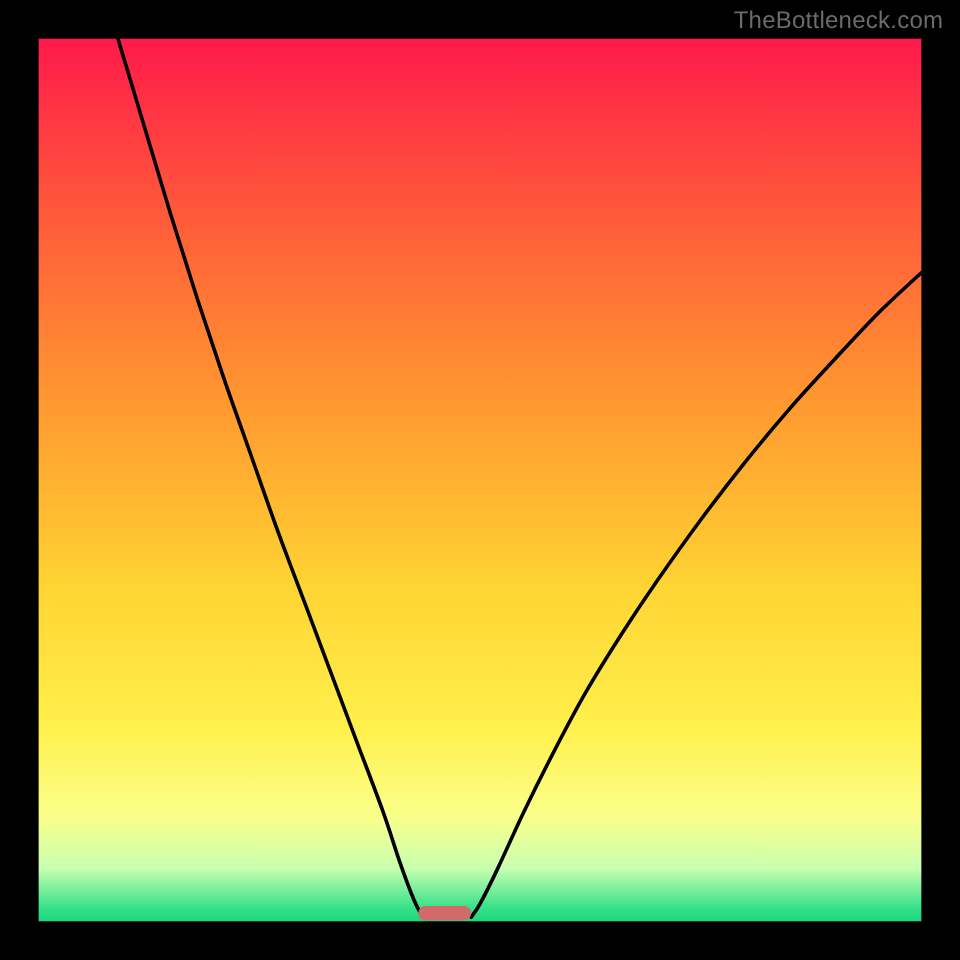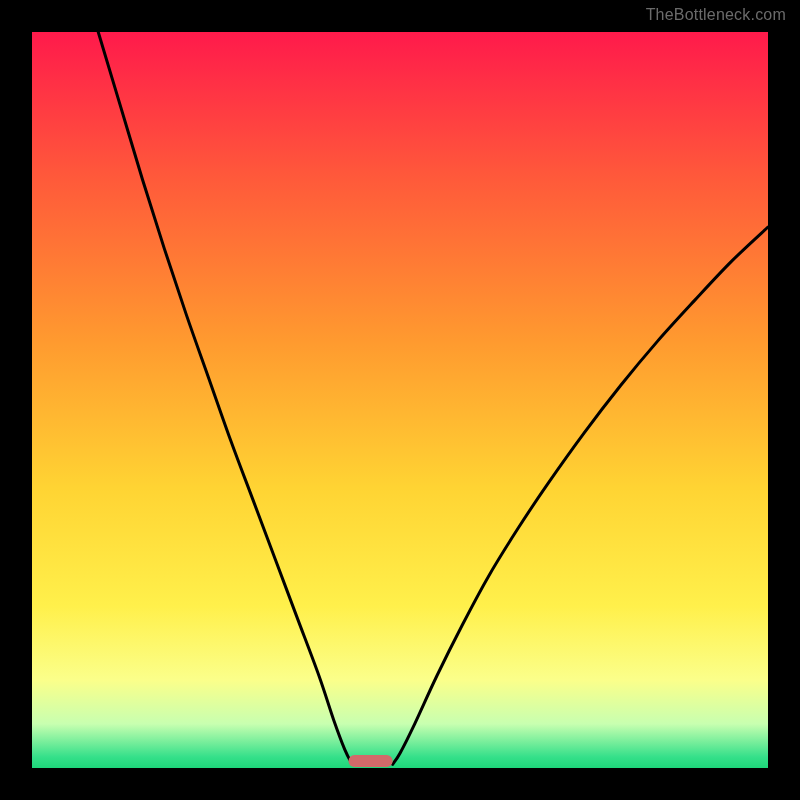--- a/index.html
+++ b/index.html
@@ -24,21 +24,21 @@
     left: 0;
     top: 0;
     width: 736px;
     height: 736px;
   }
   .watermark {
     position: absolute;
     top: 6px;
     right: 14px;
     color: #6b6b6b;
-    font-size: 16px;
+    font-size: 20px;
     font-weight: 500;
     letter-spacing: 0.2px;
     z-index: 10;
   }
   svg { display: block; }
 </style>
 </head>
 <body>
 
 <div class="watermark">TheBottleneck.com</div>

